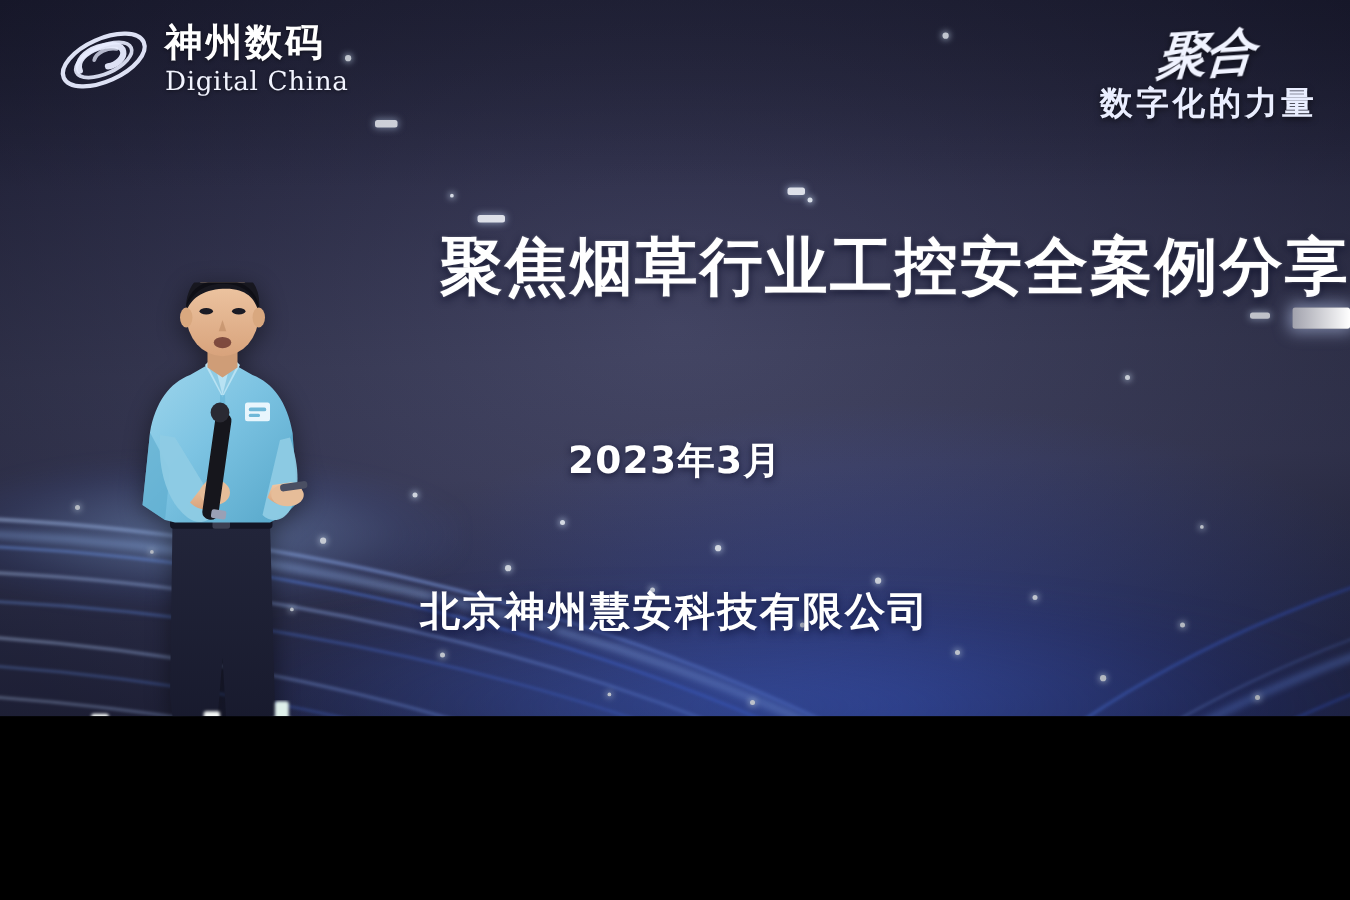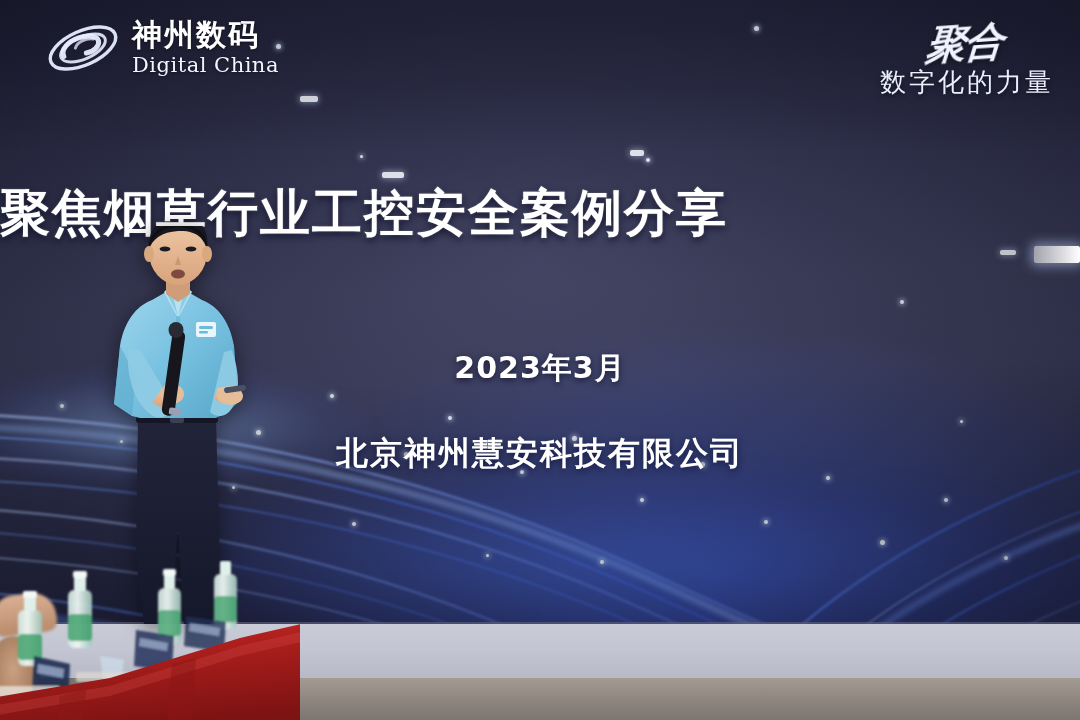--- a/index.html
+++ b/index.html
@@ -1,20 +1,20 @@
 <!DOCTYPE html>
 <html><head>
 <meta charset="utf-8">
 <style>
   html,body{margin:0;padding:0;background:#000;}
   body{font-family:"DejaVu Sans","Liberation Sans",sans-serif;}
 
   #stage{
     position:relative;
-    width:1080px;height:720px;
+    width:1080px;height:573px;
     overflow:hidden;
     background:#2a2b45;
   }
 
   
   .led-wall{
     position:absolute;left:0;top:0;width:1080px;height:624px;
     overflow:hidden;
     background:
       radial-gradient(ellipse 700px 360px at 66% 92%, rgba(60,90,220,.55), rgba(40,55,150,0) 70%),
@@ -77,38 +77,38 @@
     font-size:40px;font-weight:700;color:#f0f3ff;
     font-family:"DejaVu Serif","Liberation Serif",serif;
     font-style:italic;letter-spacing:-2px;
     transform:skewX(-8deg) rotate(-4deg);
     display:inline-block;
     filter:blur(.3px);
     text-shadow:0 2px 6px rgba(0,0,0,.55);
     margin-right:52px;
   }
   .slogan-sub{
-    font-size:26px;font-weight:400;color:#eaeeff;letter-spacing:3px;
+    font-size:26px;font-weight:700;color:#eaeeff;letter-spacing:3px;
     margin-top:-6px;
     text-shadow:0 2px 5px rgba(0,0,0,.6);
   }
 
   
   .slide-title{
-    position:absolute;left:0;right:0;top:180px;text-align:left;
+    position:absolute;left:0;right:0;top:180px;text-align:right;
     font-size:50px;font-weight:700;color:#ffffff;letter-spacing:2px;
     text-shadow:0 3px 7px rgba(12,14,40,.85), 0 0 2px rgba(255,255,255,.4);
   }
   .slide-date{
     position:absolute;left:0;right:0;top:348px;text-align:center;
     font-size:30px;font-weight:700;color:#ffffff;letter-spacing:1px;
     text-shadow:0 2px 6px rgba(12,14,40,.8);
   }
   .slide-company{
-    position:absolute;left:0;right:0;top:432px;text-align:center;
+    position:absolute;left:0;right:0;top:468px;text-align:center;
     font-size:32px;font-weight:700;color:#ffffff;letter-spacing:2px;
     text-shadow:0 2px 7px rgba(12,18,60,.85);
     font-family:Liberation Serif, serif;
   }
 
   .edge-light{
     position:absolute;right:0;top:246px;width:46px;height:17px;
     background:linear-gradient(90deg,rgba(255,255,255,.55),#ffffff);
     border-radius:2px;
     box-shadow:0 0 12px 3px rgba(200,215,255,.5);

